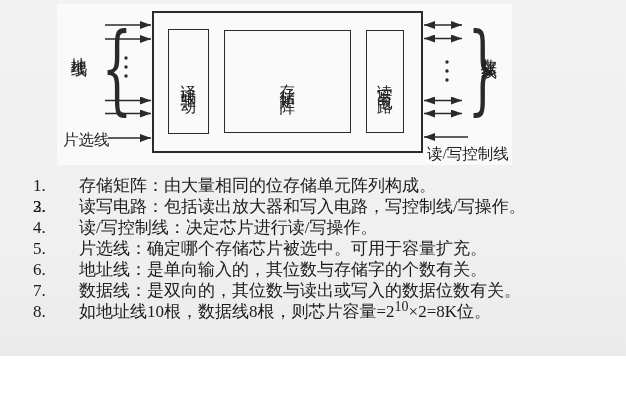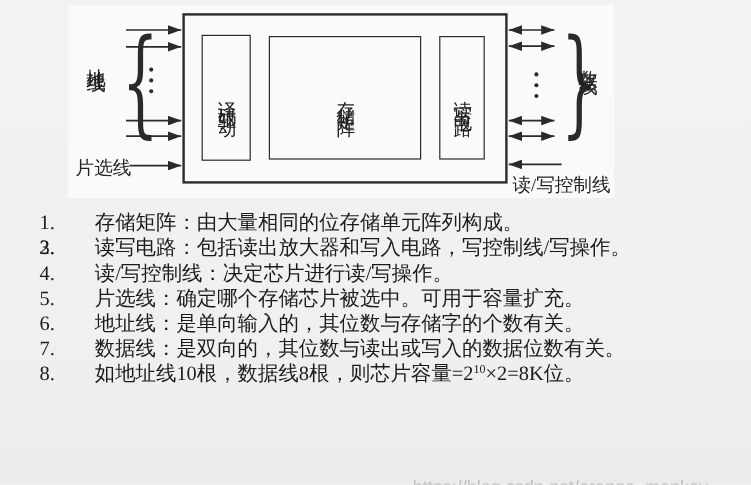--- a/index.html
+++ b/index.html
@@ -1,17 +1,17 @@
 <!DOCTYPE html>
 <html><head>
 <meta charset="utf-8">
 <style>
   html,body{margin:0;padding:0;}
   .page{
-    position:relative; width:626px; height:404px; overflow:hidden;
+    position:relative; width:626px; height:356px; overflow:hidden;
     background:linear-gradient(180deg,#f2f2f2 0%,#f0f0f0 70%,#ebebeb 100%);
     font-family:"Liberation Serif","DejaVu Serif",serif;
     color:#1d1d1d;
   }
   .photo{
     position:absolute; left:57px; top:4px; width:455px; height:161px;
     background:#fafafa;
   }
   .lines{position:absolute; left:0; top:0; width:626px; height:170px;}
   .obox{
@@ -47,21 +47,21 @@
   .brace-l::before{content:"{";}
   .brace-r{left:452px; top:22px;}
   .brace-r::before{content:"}";}
   .list{
     position:absolute; left:33px; top:175px; width:589px;
     font-size:17px; line-height:21px; color:#1b1b1b;
   }
   .li{position:relative; padding-left:19px;}
   .num{position:absolute; left:0; top:0;}
   .txt{display:block;margin-left:27px;}
-  .sup{font-size:10px; position:relative; top:-6px; line-height:0;}
+  .sup{font-size:14px; position:relative; top:-6px; line-height:0;}
   .watermark{
     position:absolute; left:344px; top:398px;
     font-family:"Liberation Sans","DejaVu Sans",sans-serif;
     font-size:15px; color:rgba(182,182,182,.85); white-space:nowrap;
   }
 </style>
 </head>
 <body>
 
 <div class="page">

